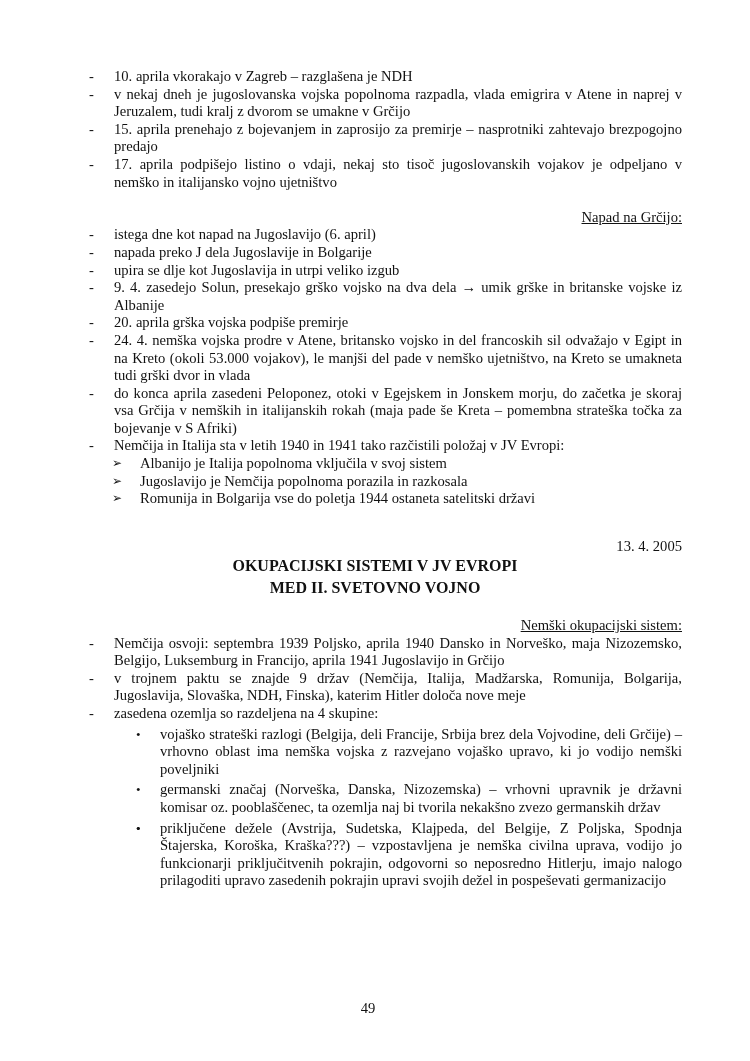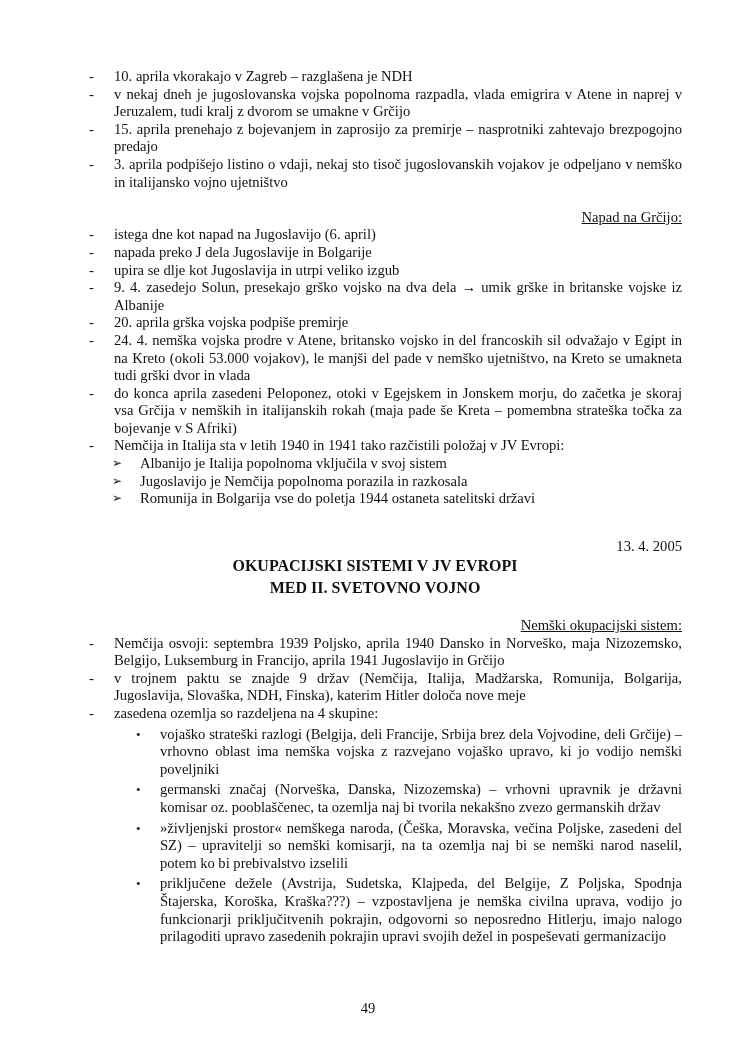--- a/index.html
+++ b/index.html
@@ -24,21 +24,21 @@
 </style>
 </head>
 <body>
 
 <div class="page">
 
   <ul class="list">
     <li class="dash-item"><span class="marker">-</span><span>10. aprila vkorakajo v Zagreb – razglašena je NDH</span></li>
     <li class="dash-item"><span class="marker">-</span><span>v nekaj dneh je jugoslovanska vojska popolnoma razpadla, vlada emigrira v Atene in naprej v Jeruzalem, tudi kralj z dvorom se umakne v Grčijo</span></li>
     <li class="dash-item"><span class="marker">-</span><span>15. aprila prenehajo z bojevanjem in zaprosijo za premirje – nasprotniki zahtevajo brezpogojno predajo</span></li>
-    <li class="dash-item"><span class="marker">-</span><span>3. aprila podpišejo listino o vdaji, nekaj sto tisoč jugoslovanskih vojakov je odpeljano v nemško in italijansko vojno ujetništvo</span></li>
+    <li class="dash-item"><span class="marker">-</span><span>17. aprila podpišejo listino o vdaji, nekaj sto tisoč jugoslovanskih vojakov je odpeljano v nemško in italijansko vojno ujetništvo</span></li>
   </ul>
 
   <div class="section-heading">Napad na Grčijo:</div>
   <ul class="list">
     <li class="dash-item"><span class="marker">-</span><span>istega dne kot napad na Jugoslavijo (6. april)</span></li>
     <li class="dash-item"><span class="marker">-</span><span>napada preko J dela Jugoslavije in Bolgarije</span></li>
     <li class="dash-item"><span class="marker">-</span><span>upira se dlje kot Jugoslavija in utrpi veliko izgub</span></li>
     <li class="dash-item"><span class="marker">-</span><span>9. 4. zasedejo Solun, presekajo grško vojsko na dva dela → umik grške in britanske vojske iz Albanije</span></li>
     <li class="dash-item"><span class="marker">-</span><span>20. aprila grška vojska podpiše premirje</span></li>
     <li class="dash-item"><span class="marker">-</span><span>24. 4. nemška vojska prodre v Atene, britansko vojsko in del francoskih sil odvažajo v Egipt in na Kreto (okoli 53.000 vojakov), le manjši del pade v nemško ujetništvo, na Kreto se umakneta tudi grški dvor in vlada</span></li>
@@ -57,18 +57,18 @@
 
   <div class="section-heading">Nemški okupacijski sistem:</div>
   <ul class="list">
     <li class="dash-item"><span class="marker">-</span><span>Nemčija osvoji: septembra 1939 Poljsko, aprila 1940 Dansko in Norveško, maja Nizozemsko, Belgijo, Luksemburg in Francijo, aprila 1941 Jugoslavijo in Grčijo</span></li>
     <li class="dash-item"><span class="marker">-</span><span>v trojnem paktu se znajde 9 držav (Nemčija, Italija, Madžarska, Romunija, Bolgarija, Jugoslavija, Slovaška, NDH, Finska), katerim Hitler določa nove meje</span></li>
     <li class="dash-item"><span class="marker">-</span><span>zasedena ozemlja so razdeljena na 4 skupine:</span></li>
   </ul>
   <ul class="sub-list">
     <li class="bullet-item"><span class="marker">•</span><span>vojaško strateški razlogi (Belgija, deli Francije, Srbija brez dela Vojvodine, deli Grčije) – vrhovno oblast ima nemška vojska z razvejano vojaško upravo, ki jo vodijo nemški poveljniki</span></li>
     <li class="bullet-item"><span class="marker">•</span><span>germanski značaj (Norveška, Danska, Nizozemska) – vrhovni upravnik je državni komisar oz. pooblaščenec, ta ozemlja naj bi tvorila nekakšno zvezo germanskih držav</span></li>
-    <li class="bullet-item"><span class="marker">•</span><span>»življenjski prostor« nemškega naroda, (Češka, Moravska, večina Poljske, zasedeni del SZ) – upravitelji so nemški komisarji, na ta ozemlja naj bi se nemški narod naselil, potem ko bi prebivalstvo izselili</span></li>
+    <li class="bullet-item"><span class="marker">•</span></li>
     <li class="bullet-item"><span class="marker">•</span><span>priključene dežele (Avstrija, Sudetska, Klajpeda, del Belgije, Z Poljska, Spodnja Štajerska, Koroška, Kraška???) – vzpostavljena je nemška civilna uprava, vodijo jo funkcionarji priključitvenih pokrajin, odgovorni so neposredno Hitlerju, imajo nalogo prilagoditi upravo zasedenih pokrajin upravi svojih dežel in pospeševati germanizacijo</span></li>
   </ul>
 </div>
 
 <div class="page-number">49</div>
 
 </body></html>

